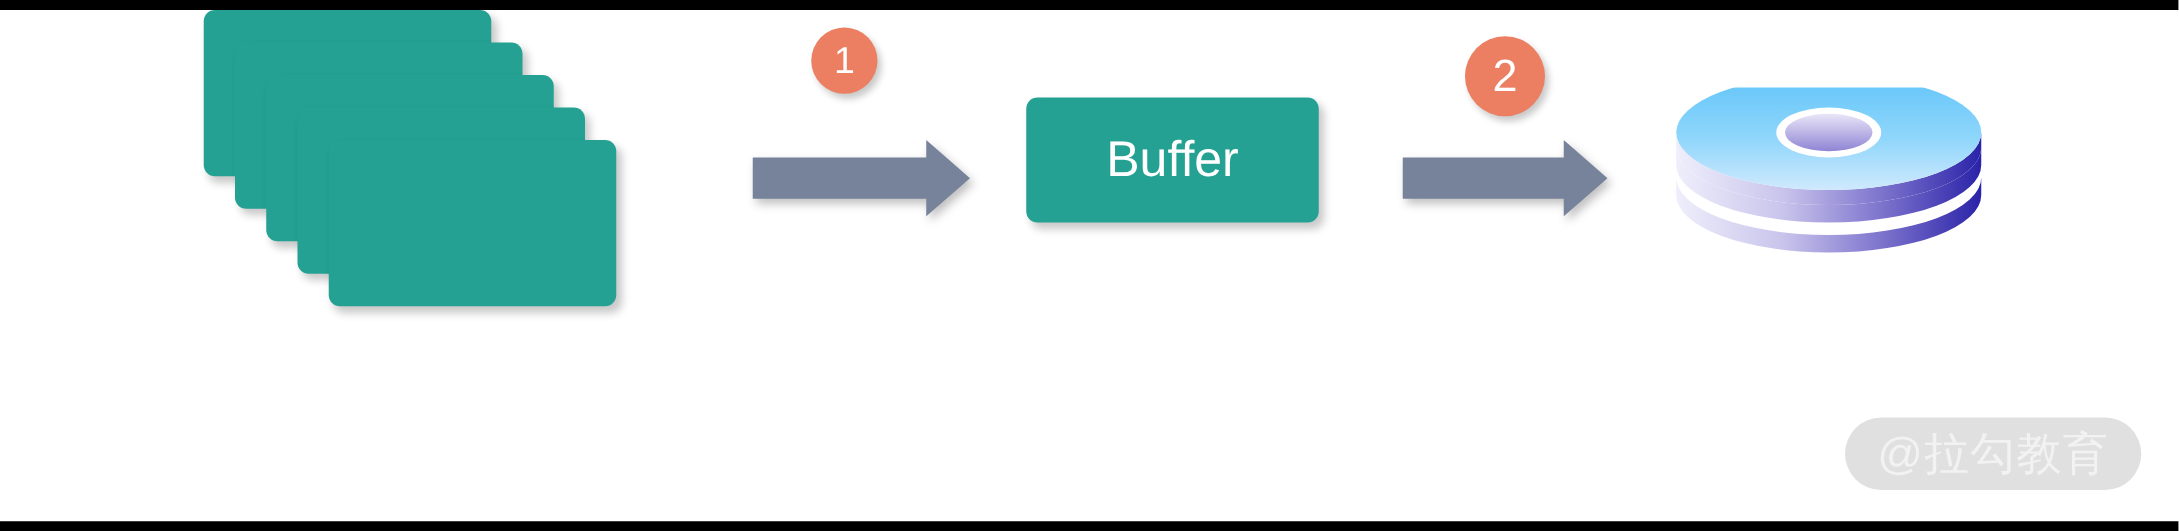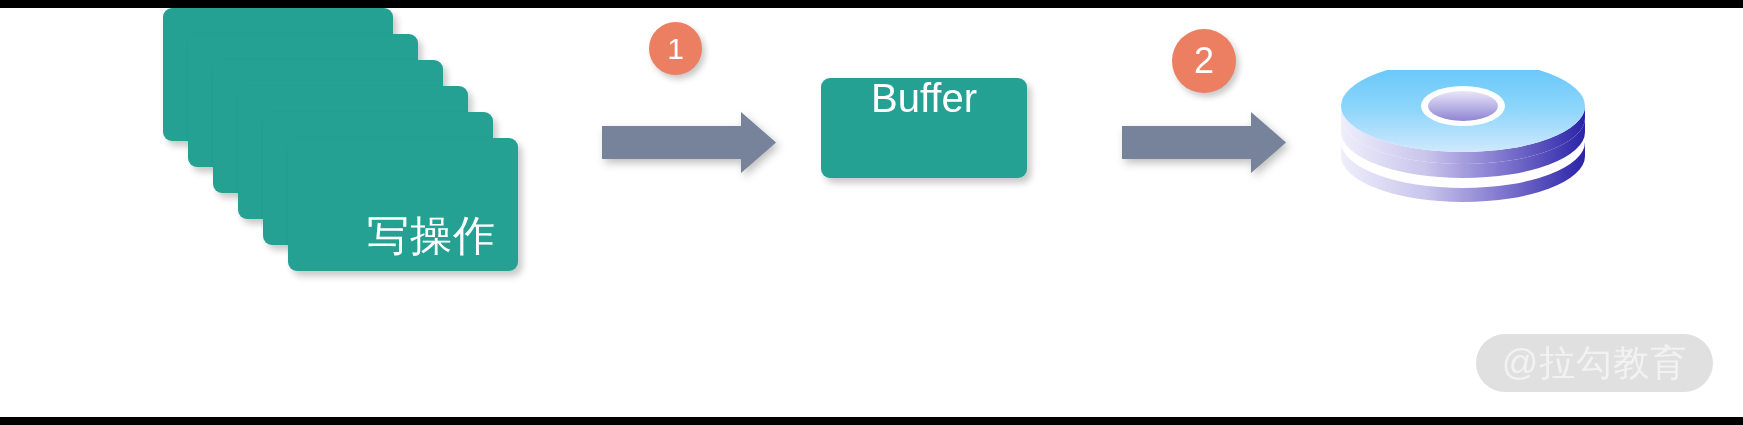--- a/index.html
+++ b/index.html
@@ -91,27 +91,27 @@
     left: 1172px; top: 29px;
     width: 64px; height: 64px;
     font-size: 36px;
   }
 
   
   #buffer-box {
     position: absolute;
     left: 821px;
     top: 78px;
-    width: 206px;
+    width: 234px;
     height: 100px;
     background: #24a193;
     border-radius: 9px;
     box-shadow: 4px 5px 7px rgba(0,0,0,0.22);
     display: flex;
-    align-items: flex-start;
+    align-items: center;
     justify-content: center;
   }
   #buffer-box .box-label {
     color: #ffffff;
     font-size: 40px;
     line-height: 1;
   }
 
   
   #interval-label {
@@ -161,23 +161,20 @@
 <div id="canvas">
 
   <div class="bar bar-top"></div>
 
   <div id="card-stack">
     <div class="stack-card c0"></div>
     <div class="stack-card c1"></div>
     <div class="stack-card c2"></div>
     <div class="stack-card c3"></div>
     <div class="stack-card c4"></div>
-    <div class="stack-card c5">
-      <span class="card-label">写操作</span>
-    </div>
   </div>
 
   <div class="block-arrow" style="left:602px; top:112px; width:174px; height:61px;">
     <svg width="174" height="61" viewBox="0 0 174 61">
       <polygon points="0,14 139,14 139,0 174,30.5 139,61 139,47 0,47" fill="#76839a"></polygon>
     </svg>
   </div>
 
   <div class="step-badge" id="step-badge-1">
     <span>1</span>

